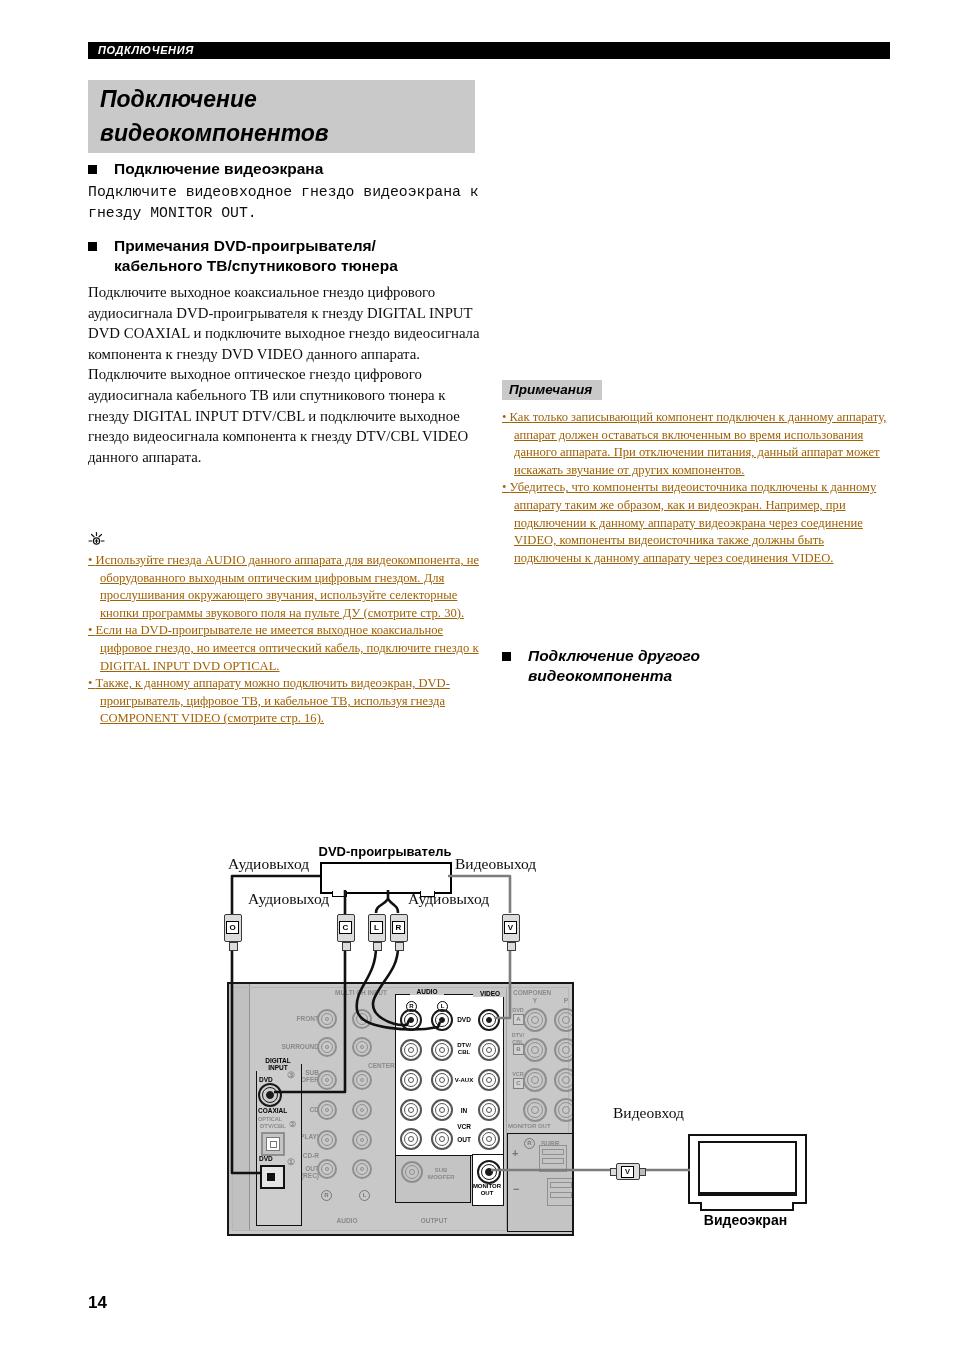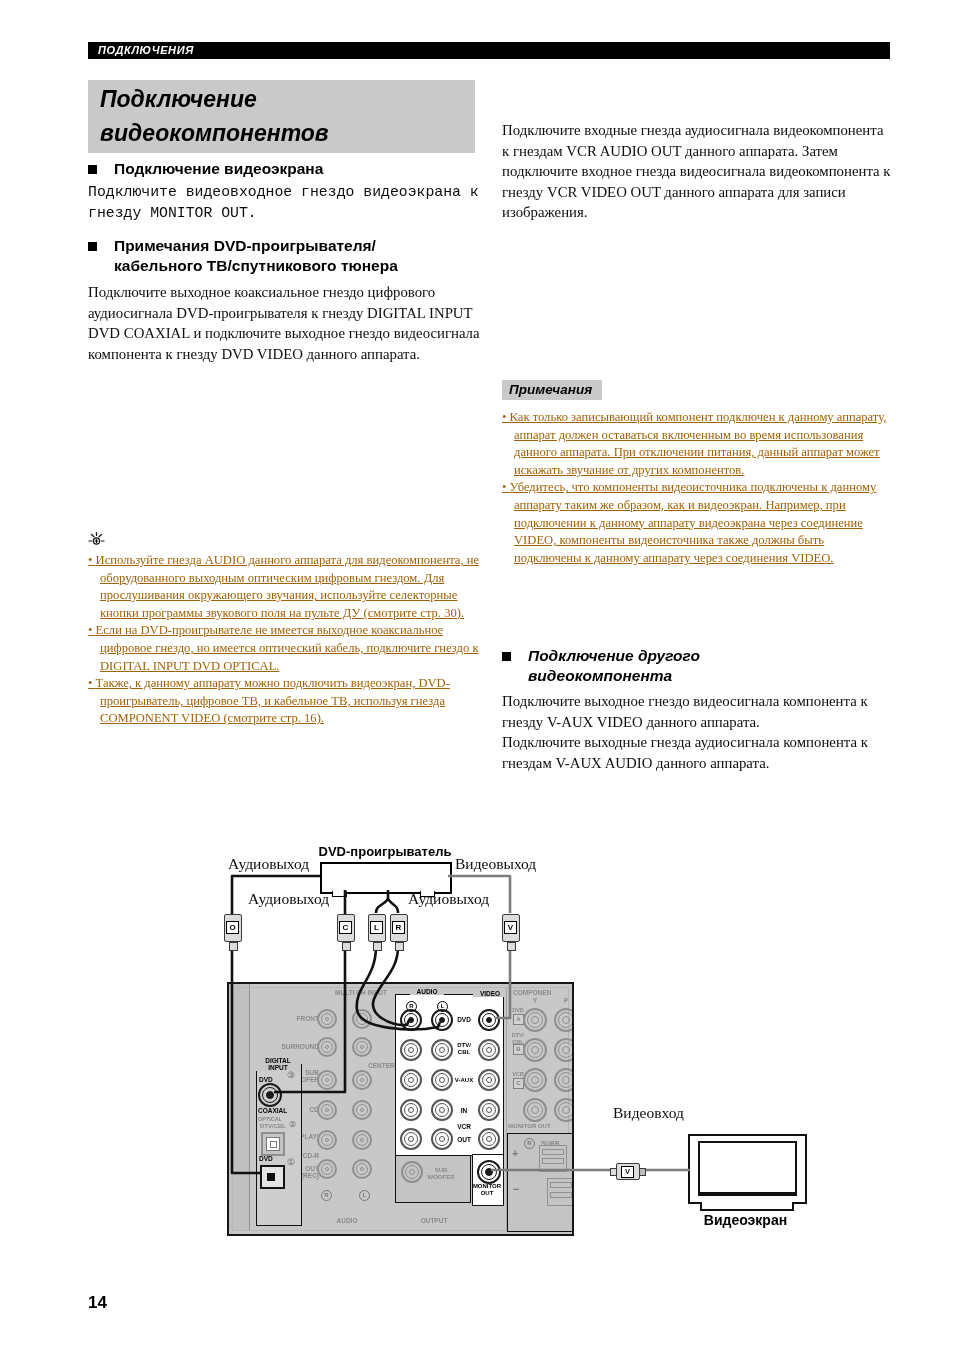--- a/index.html
+++ b/index.html
@@ -90,20 +90,21 @@
     <span class="sq"></span><span>Подключение видеоэкрана</span>
   </div>
   <div class="abs col body" style="left:88px;top:182px;font-family:Liberation Mono, monospace;">Подключите видеовходное гнездо видеоэкрана к гнезду MONITOR OUT.</div>
 
   <div class="abs col sec-head" style="left:88px;top:236px;">
     <span class="sq"></span><span>Примечания DVD-проигрывателя/</span>
     <span class="l2">кабельного ТВ/спутникового тюнера</span>
   </div>
   <div class="abs col body" style="left:88px;top:282px;">
     <span>Подключите выходное коаксиальное гнездо цифрового аудиосигнала DVD-проигрывателя к гнезду DIGITAL INPUT DVD COAXIAL и подключите выходное гнездо видеосигнала компонента к гнезду DVD VIDEO данного аппарата.</span><br>
+    <span>Подключите выходное оптическое гнездо цифрового аудиосигнала кабельного ТВ или спутникового тюнера к гнезду DIGITAL INPUT DTV/CBL и подключите выходное гнездо видеосигнала компонента к гнезду DTV/CBL VIDEO данного аппарата.</span>
   </div>
 
   <div class="abs" style="left:88px;top:531px;">
     <svg width="17" height="16" viewBox="0 0 17 16">
       <g stroke="#111" stroke-width="1.2" fill="none" stroke-linecap="round">
         <line x1="3.5" y1="3.5" x2="6" y2="5.8"></line>
           <line x1="8.5" y1="1.5" x2="8.5" y2="4.5"></line>
         <line x1="13.5" y1="3.5" x2="11" y2="5.8"></line>
           <line x1="1" y1="10" x2="3.8" y2="10"></line>
         <line x1="13.2" y1="10" x2="16" y2="10"></line>
@@ -113,38 +114,34 @@
       </g>
     </svg>
   </div>
   <div class="abs col small blist" style="left:88px;top:552px;">
     <div>• <span>Используйте гнезда AUDIO данного аппарата для видеокомпонента, не оборудованного выходным оптическим цифровым гнездом. Для прослушивания окружающего звучания, используйте селекторные кнопки программы звукового поля на пульте ДУ (смотрите стр. 30).</span></div>
     <div>• <span>Если на DVD-проигрывателе не имеется выходное коаксиальное цифровое гнездо, но имеется оптический кабель, подключите гнездо к DIGITAL INPUT DVD OPTICAL.</span></div>
     <div>• <span>Также, к данному аппарату можно подключить видеоэкран, DVD-проигрыватель, цифровое ТВ, и кабельное ТВ, используя гнезда COMPONENT VIDEO (смотрите стр. 16).</span></div>
   </div>
 
   <div class="abs col body" style="left:502px;top:120px;">
-    <span>Подключите входные гнезда аудиосигнала видеокомпонента к гнездам VCR AUDIO OUT данного аппарата. Затем подключите входное гнезда видеосигнала видеокомпонента к гнезду VCR VIDEO OUT данного аппарата для записи изображения.</span><br>
+    <br>
   </div>
 
   <div class="abs" style="left:502px;top:380px;">
     <span class="noteslbl">Примечания</span>
   </div>
   <div class="abs col small blist" style="left:502px;top:409px;">
     <div>• <span>Как только записывающий компонент подключен к данному аппарату, аппарат должен оставаться включенным во время использования данного аппарата. При отключении питания, данный аппарат может искажать звучание от других компонентов.</span></div>
     <div>• <span>Убедитесь, что компоненты видеоисточника подключены к данному аппарату таким же образом, как и видеоэкран. Например, при подключении к данному аппарату видеоэкрана через соединение VIDEO, компоненты видеоисточника также должны быть подключены к данному аппарату через соединения VIDEO.</span></div>
   </div>
 
   <div class="abs col sec-head" style="left:502px;top:646px;font-style:italic;">
     <span class="sq"></span><span>Подключение другого</span>
     <span class="l2">видеокомпонента</span>
-  </div>
-  <div class="abs col body" style="left:502px;top:691px;">
-    <span>Подключите выходное гнездо видеосигнала компонента к гнезду V-AUX VIDEO данного аппарата.</span><br>
-    <span>Подключите выходные гнезда аудиосигнала компонента к гнездам V-AUX AUDIO данного аппарата.</span>
   </div>
 
   <div class="abs dlabel-b" style="left:305px;top:844px;width:160px;text-align:center;">DVD-проигрыватель</div>
   <div class="abs dvdbox"></div>
   <div class="abs foot" style="left:332px;top:891px;"></div>
   <div class="abs foot" style="left:420px;top:891px;"></div>
 
   <div class="abs dlabel-s" style="left:228px;top:855px;">Аудиовыход</div>
   <div class="abs dlabel-s" style="left:455px;top:855px;">Видеовыход</div>
   <div class="abs dlabel-s" style="left:248px;top:890px;">Аудиовыход</div>

